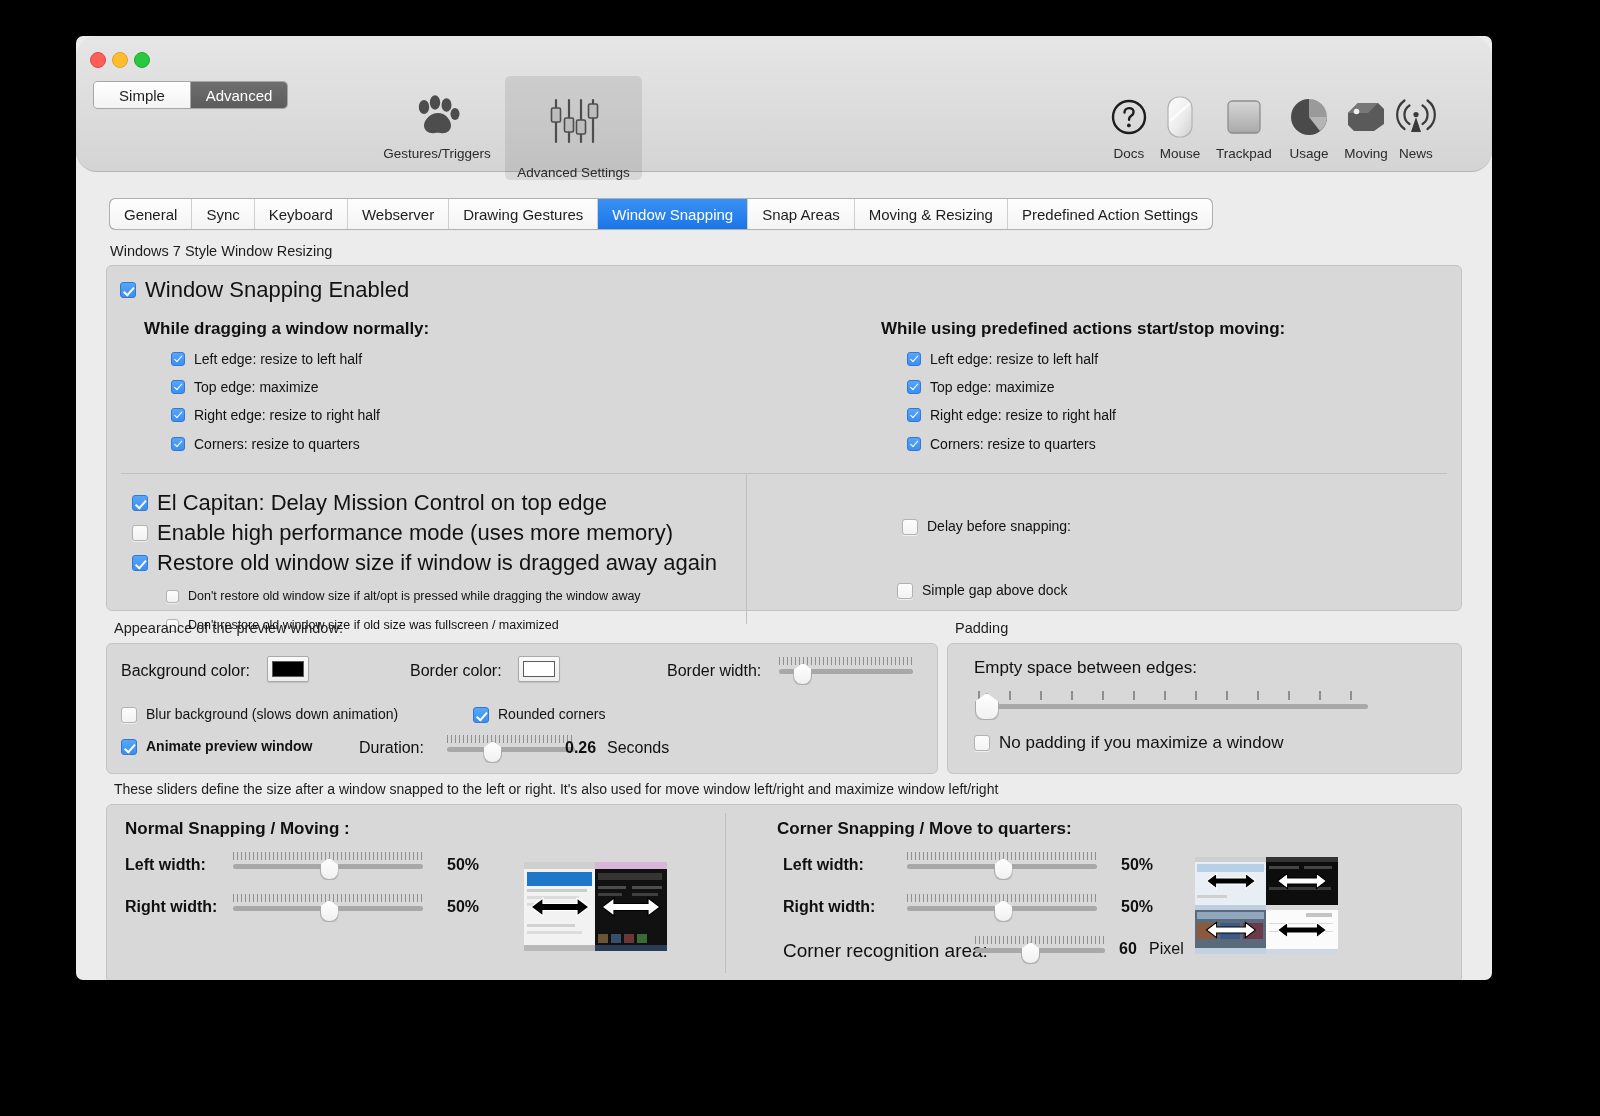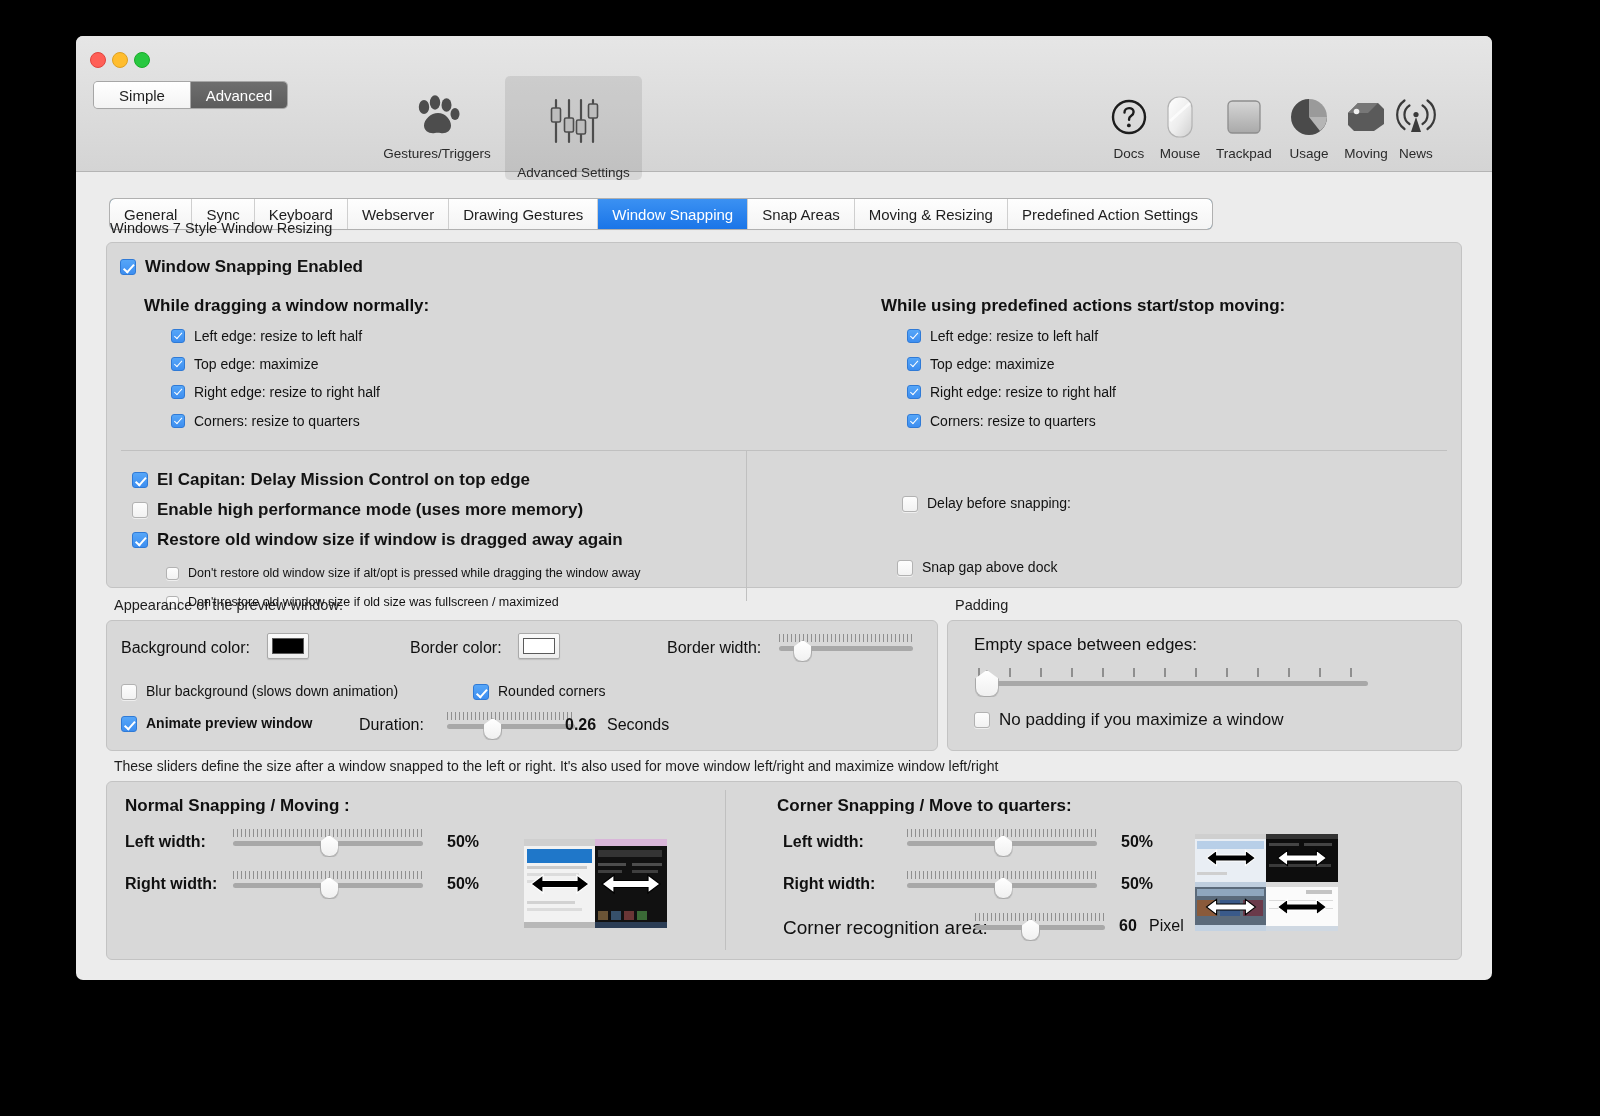--- a/index.html
+++ b/index.html
@@ -19,20 +19,21 @@
     background: #ececec;
     border-radius: 7px;
     box-shadow: 0 14px 44px rgba(0,0,0,0.55);
     overflow: hidden;
   }
   #titlebar {
     position: absolute; left: 0; top: 0;
     width: 100%; height: 135px;
     background: linear-gradient(to bottom, #e6e6e6 0%, #d4d4d4 100%);
     border-bottom: 1px solid #b4b4b4;
+    border-radius: 21px;
   }
   .traffic {
     position: absolute; top: 16px;
     width: 14px; height: 14px; border-radius: 50%;
   }
   .traffic.red    { left: 14px; background: #ff5f57; border: 0.5px solid #e0443e; }
   .traffic.yellow { left: 36px; background: #ffbd2e; border: 0.5px solid #dea123; }
   .traffic.green  { left: 58px; background: #28c840; border: 0.5px solid #1aab29; }
 
   
@@ -84,21 +85,21 @@
     white-space: nowrap;
   }
   #tabstrip .tab + .tab { border-left: 1px solid #cfcfcf; }
   #tabstrip .tab.sel {
     background: linear-gradient(to bottom, #3b91f2, #1a75e8);
     color: #fff;
   }
 
   
   #content {
-    position: absolute; left: 30px; top: 184px;
+    position: absolute; left: 30px; top: 207px;
     width: 1404px; height: 712px;
   }
 
   .grouplabel {
     font-size: 14.5px; color: #1d1d1d;
     margin: 0 0 5px 4px;
   }
   .groupbox {
     background: #d8d8d8;
     border: 1px solid #c3c3c3;
@@ -127,21 +128,21 @@
     content: ""; position: absolute;
     left: 4.5px; top: 1.5px;
     width: 4px; height: 8.5px;
     border: solid #fff; border-width: 0 2px 2px 0;
     transform: rotate(42deg);
   }
   .box.small { width: 14px; height: 14px; }
   .box.small.on::after { left: 3.8px; top: 1.2px; width: 3.4px; height: 7.4px; border-width: 0 1.8px 1.8px 0; }
   .cblabel { margin-left: 9px; font-size: 14px; color: #121212; line-height: 17px; }
   .cblabel.bold { font-weight: bold; }
-  .cblabel.b17 { font-size: 17px; font-weight: bold; text-align: center; }
+  .cblabel.b17 { font-size: 22px; font-weight: normal; text-align: center; }
   .cblabel.tiny { font-size: 12.5px; line-height: 15px; }
 
   .heading {
     position: absolute; font-size: 17px; font-weight: bold; color: #101010;
   }
   .stext { position: absolute; font-size: 16px; color: #101010; }
   .stext.b { font-weight: bold; }
 
   
   .slider { position: absolute; height: 22px; }
@@ -417,21 +418,21 @@
           <div class="box off" style="width:13px;height:13px;"></div>
           <div class="cblabel tiny">Don't restore old window size if old size was fullscreen / maximized</div>
         </div>
 
         <div class="cb" style="left:795px; top:252px;">
           <div class="box off"></div>
           <div class="cblabel">Delay before snapping:</div>
         </div>
         <div class="cb" style="left:790px; top:316px;">
           <div class="box off"></div>
-          <div class="cblabel">Snap gap above dock</div>
+          <div class="cblabel">Simple gap above dock</div>
         </div>
 
       </div>
     </div>
 
     <div class="grouplabel" style="position:absolute; left:4px; top:377px;">Appearance of the preview window:</div>
 
     <div class="groupbox" style="position:absolute; left:0; top:400px; width:830px; height:129px;">
       <div class="panel-inner">
 

